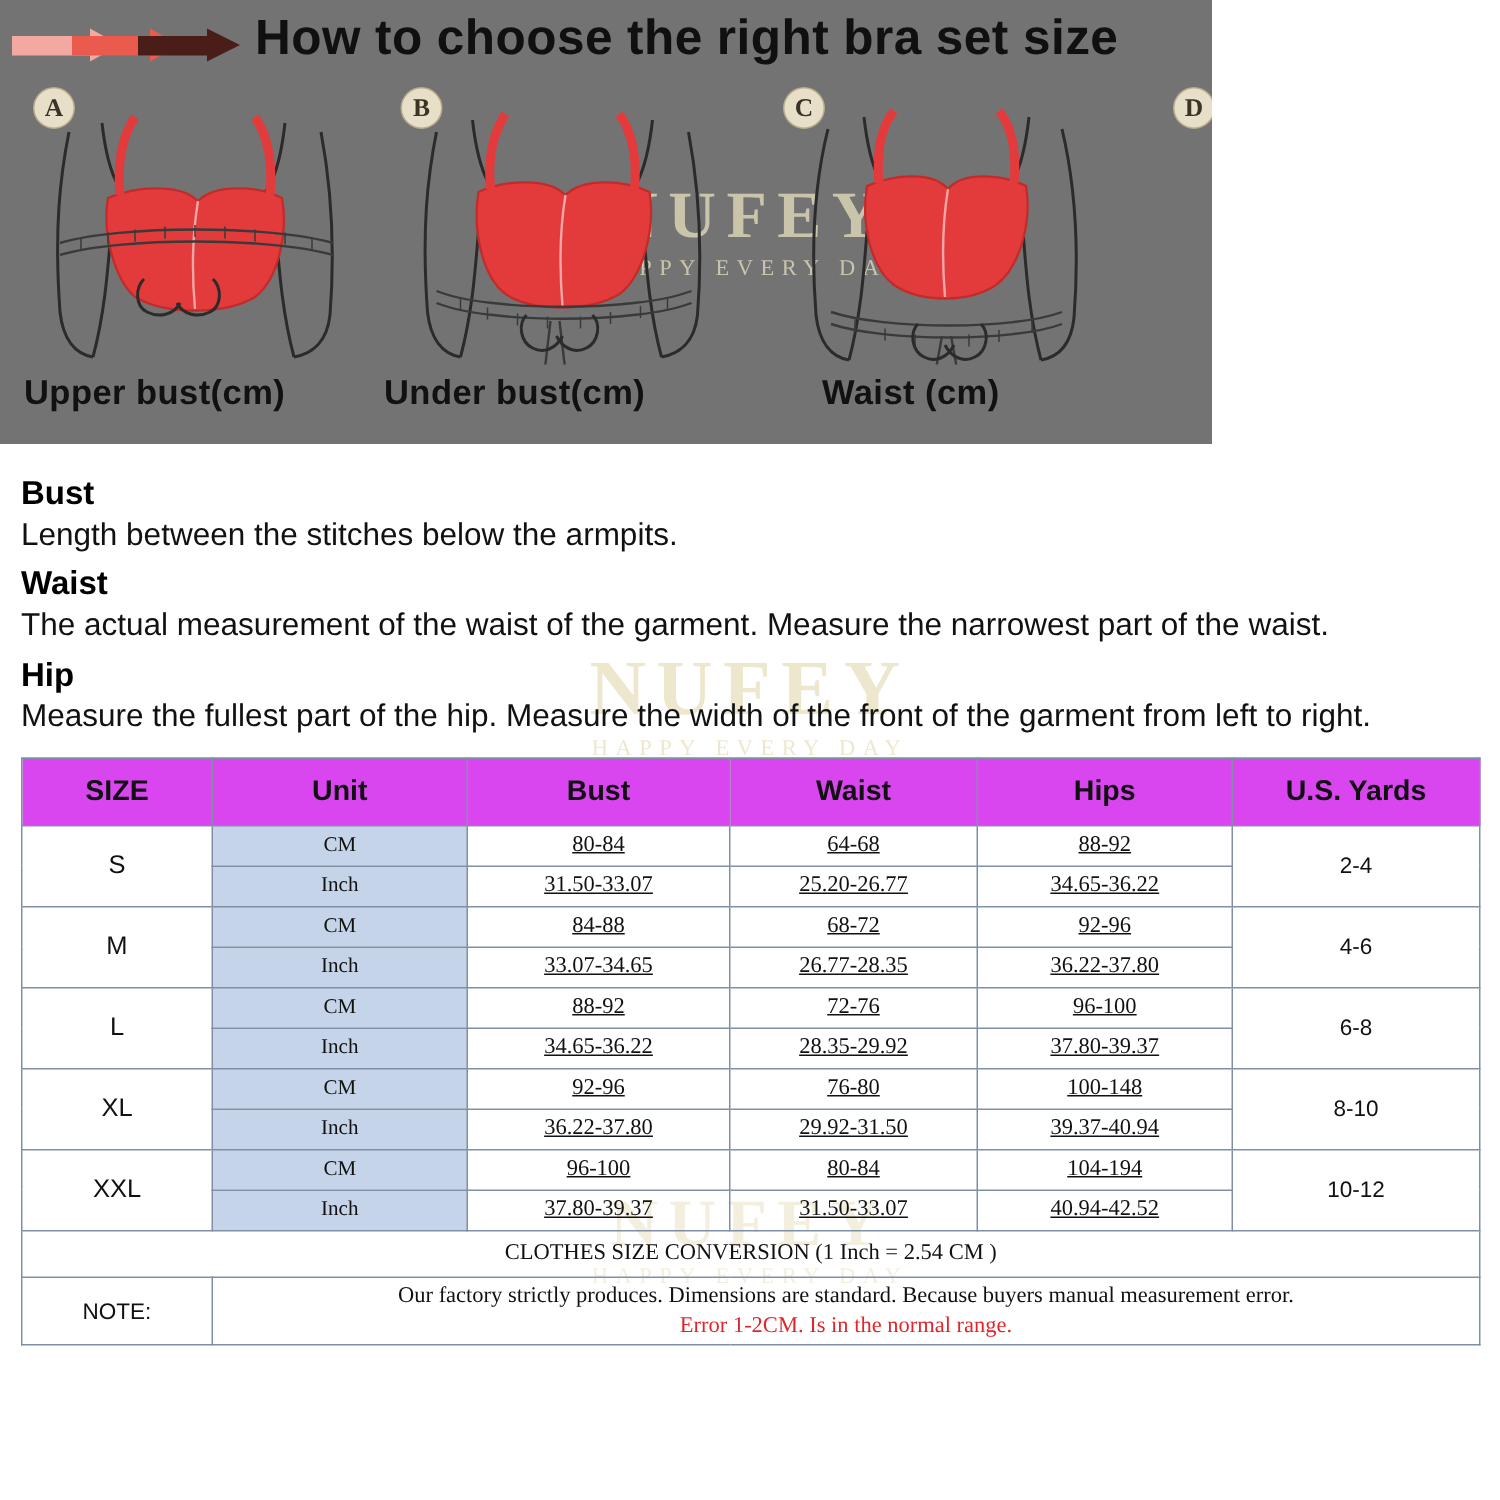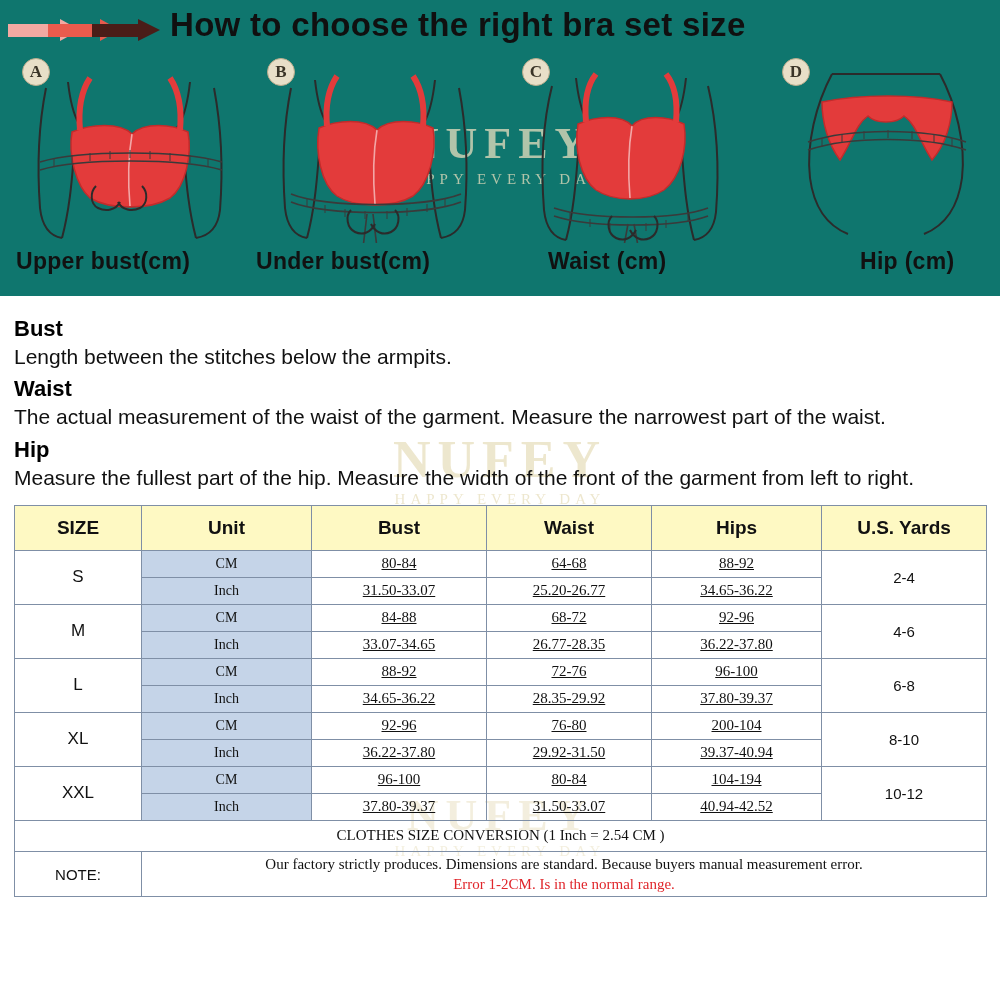--- a/index.html
+++ b/index.html
@@ -12,23 +12,23 @@
     height: 1000px;
     font-family: "Liberation Sans", sans-serif;
     color: #111111;
     overflow: hidden;
     position: relative;
   }
 
   
   .banner {
     position: relative;
-    width: 1000px;
+    width: 808px;
     height: 296px;
-    background: #0f766e;
+    background: #737373;
     overflow: hidden;
   }
   .banner-title {
     position: absolute;
     left: 170px;
     top: 6px;
     font-size: 33px;
     font-weight: 700;
     letter-spacing: 0.3px;
     color: #101010;
@@ -160,21 +160,21 @@
     font-size: 15px;
   }
   table.size-table th,
   table.size-table td {
     border: 1px solid #7f8fa6;
     text-align: center;
     padding: 2px 3px;
     color: #111;
   }
   table.size-table thead th {
-    background: #fef9c3;
+    background: #d946ef;
     font-size: 19px;
     font-weight: 700;
     height: 40px;
     font-family: "Liberation Sans", sans-serif;
   }
   td.size-cell {
     font-size: 17px;
     background: #ffffff;
   }
   td.unit-cell {
@@ -473,21 +473,21 @@
         <td class="val-cell">34.65-36.22</td>
         <td class="val-cell">28.35-29.92</td>
         <td class="val-cell">37.80-39.37</td>
       </tr>
 
       <tr class="cm-row">
         <td class="size-cell" rowspan="2">XL</td>
         <td class="unit-cell">CM</td>
         <td class="val-cell">92-96</td>
         <td class="val-cell">76-80</td>
-        <td class="val-cell">200-104</td>
+        <td class="val-cell">100-148</td>
         <td class="yard-cell" rowspan="2">8-10</td>
       </tr>
       <tr>
         <td class="unit-cell">Inch</td>
         <td class="val-cell">36.22-37.80</td>
         <td class="val-cell">29.92-31.50</td>
         <td class="val-cell">39.37-40.94</td>
       </tr>
 
       <tr class="cm-row">

